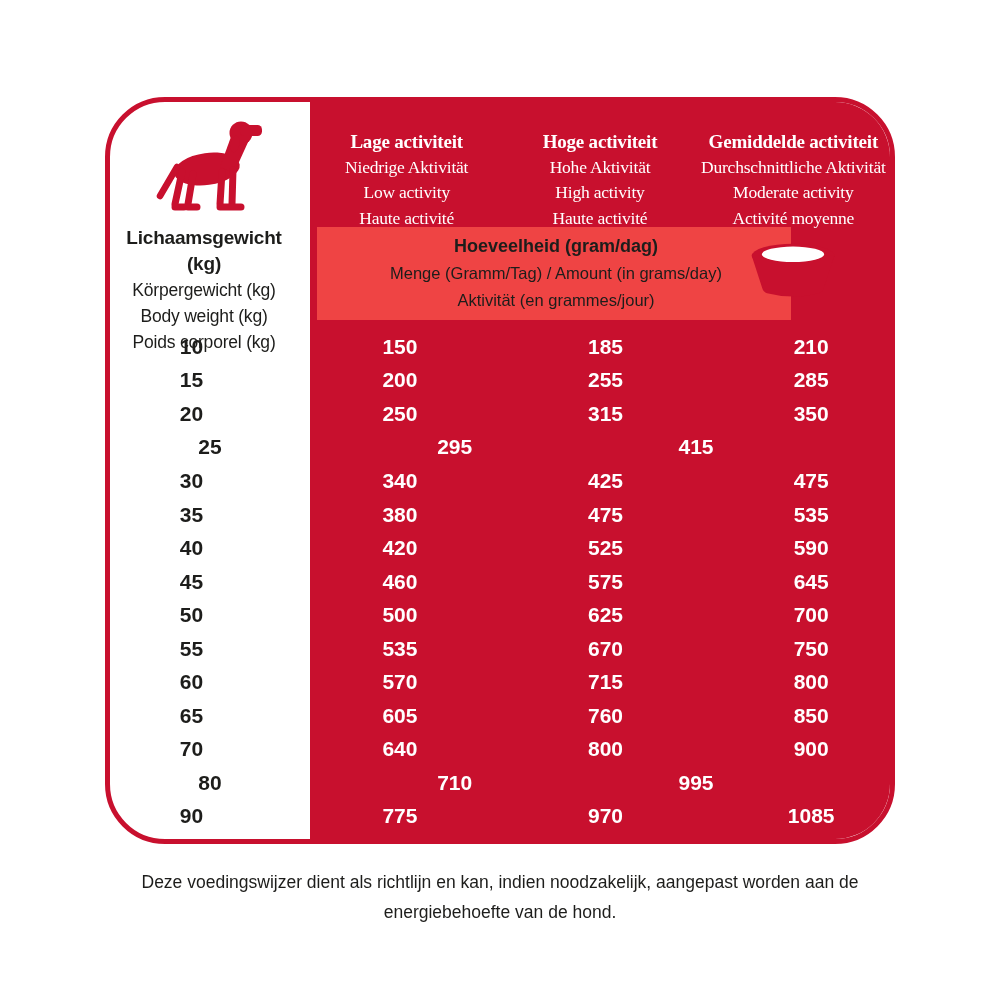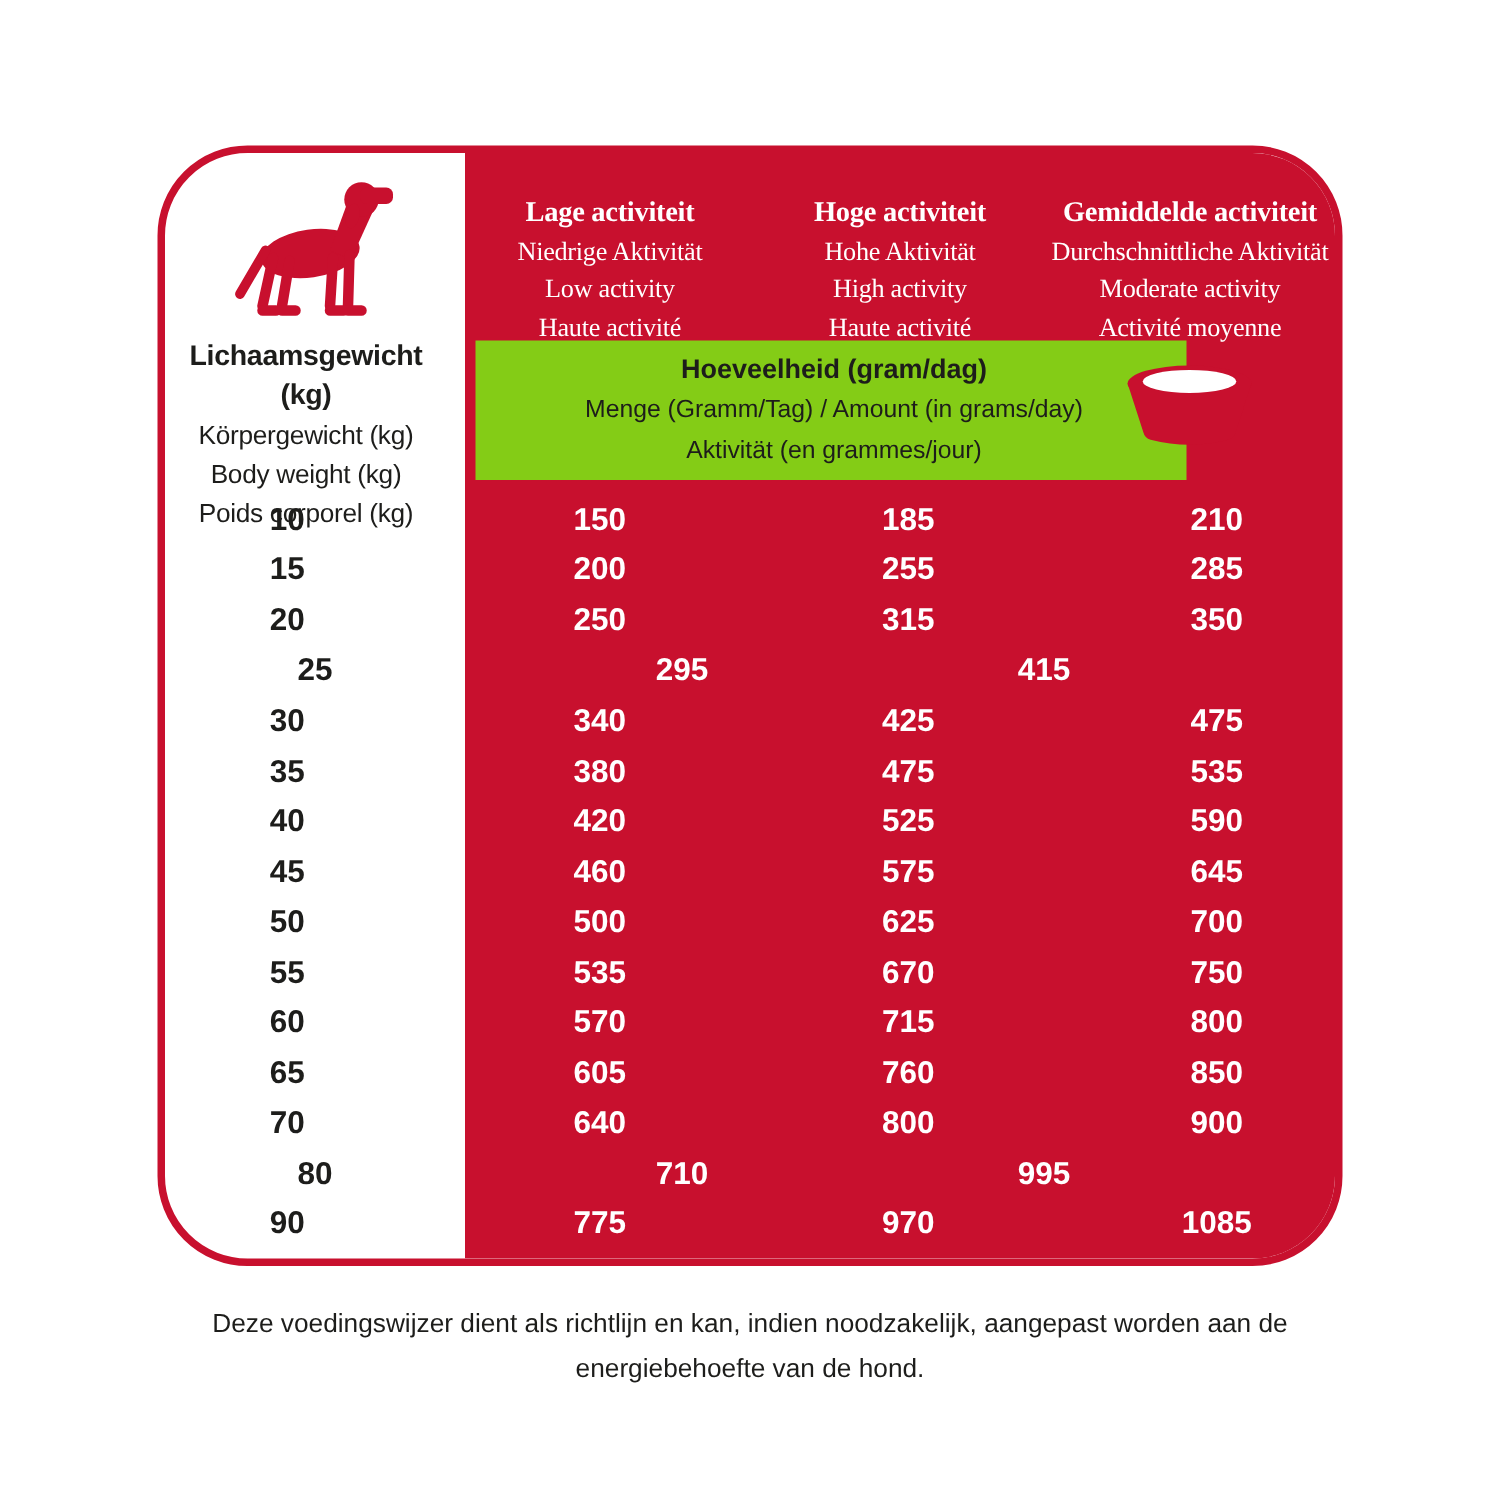--- a/index.html
+++ b/index.html
@@ -13,21 +13,21 @@
 
   .red-panel { position:absolute; left:200px; top:0; width:580px; height:737px;
                background:var(--red); }
 
   .activity-headers { position:absolute; left:0; top:27px; width:580px; display:flex;font-family:Liberation Serif, serif; }
   .act-col { width:193.33px; text-align:center; color:#fff; font-size:17.5px;
              line-height:25.5px; letter-spacing:-0.2px; }
   .act-col .l1 { font-size:19px; font-weight:bold; }
 
   .amount-box { position:absolute; left:7px; top:125px; width:474px; height:93px;
-                background:#84cc16; }
+                background:#ef4444; }
   .amount-text { position:absolute; left:0; top:6px; width:478px; text-align:center;
                  color:var(--ink); font-size:16.5px; line-height:27px; }
   .amount-text .l1 { font-size:18px; font-weight:bold; }
   .bowl { position:absolute; left:428px; top:13px; width:96px; height:66px; }
 
   .dog { position:absolute; left:46px; top:15px; width:108px; height:97px; }
 
   .weight-header { position:absolute; left:0; top:123px; width:188px; text-align:center;
                    color:var(--ink); font-size:17.5px; line-height:26px; letter-spacing:-0.2px; }
   .weight-header .l1 { font-size:19px; font-weight:bold; }

